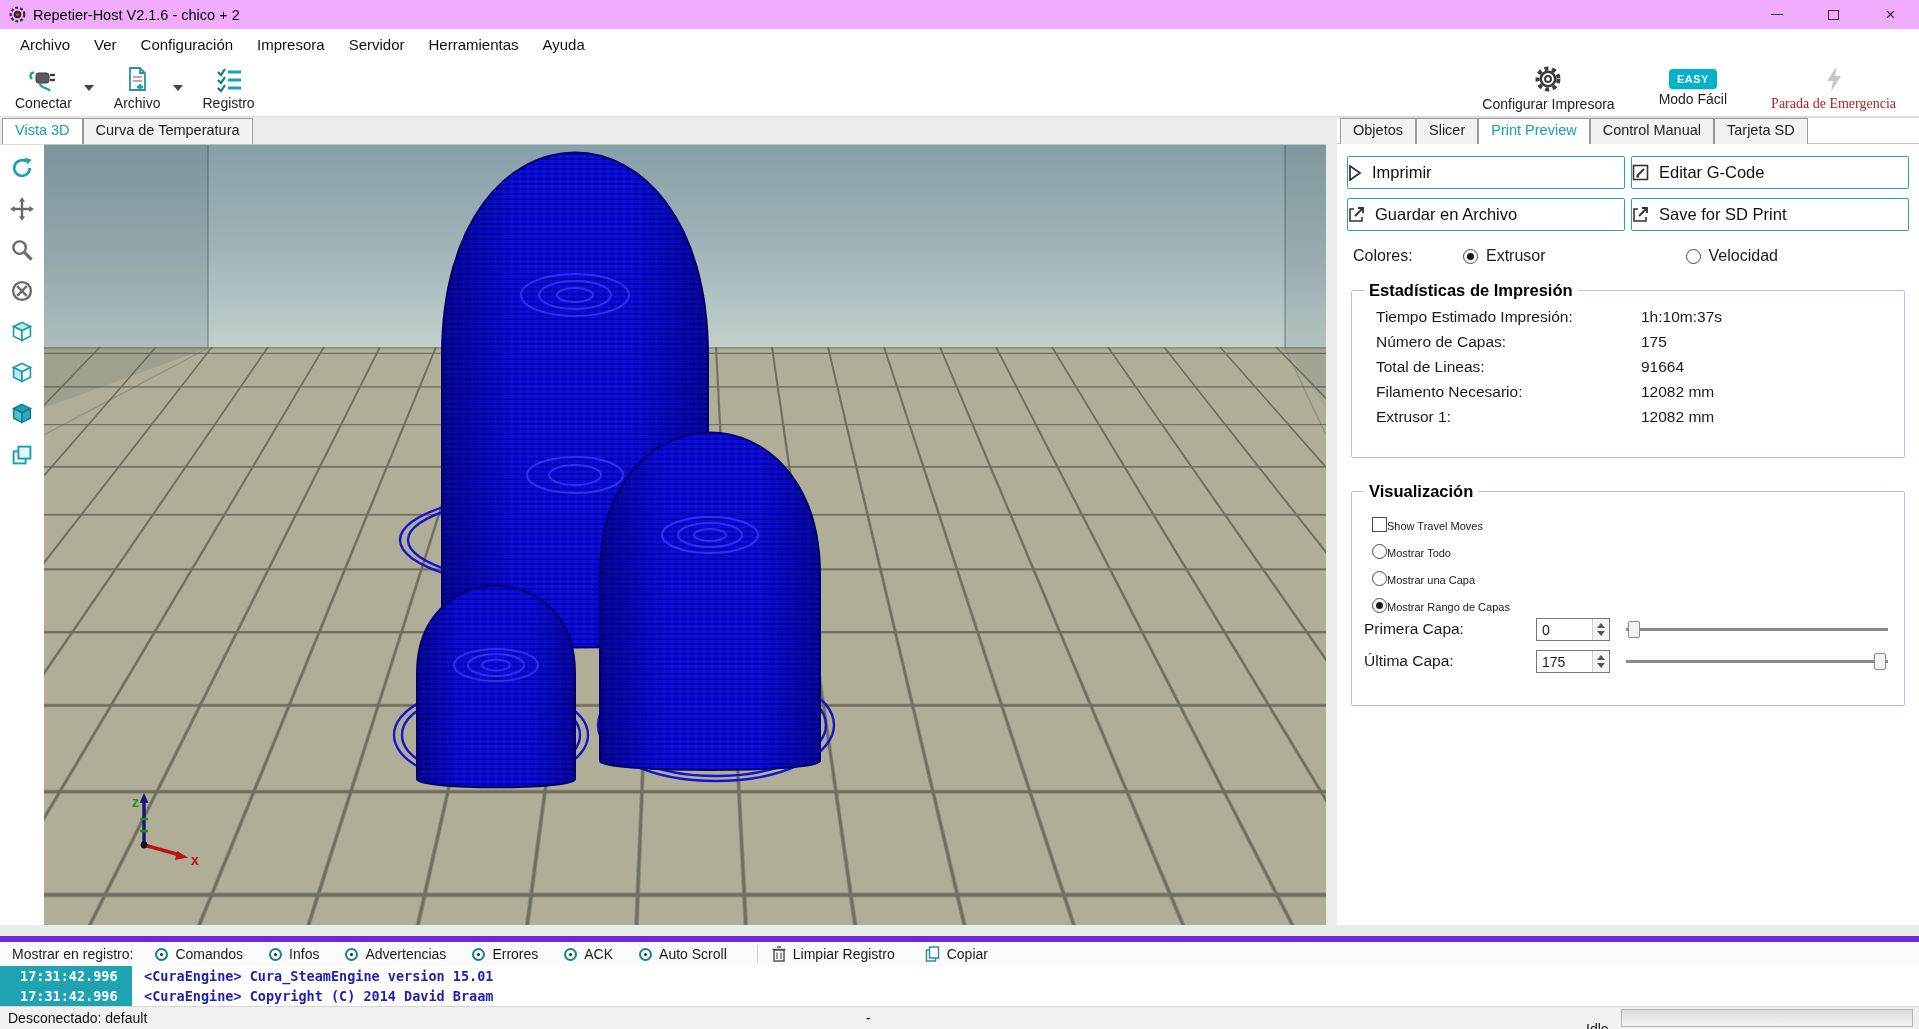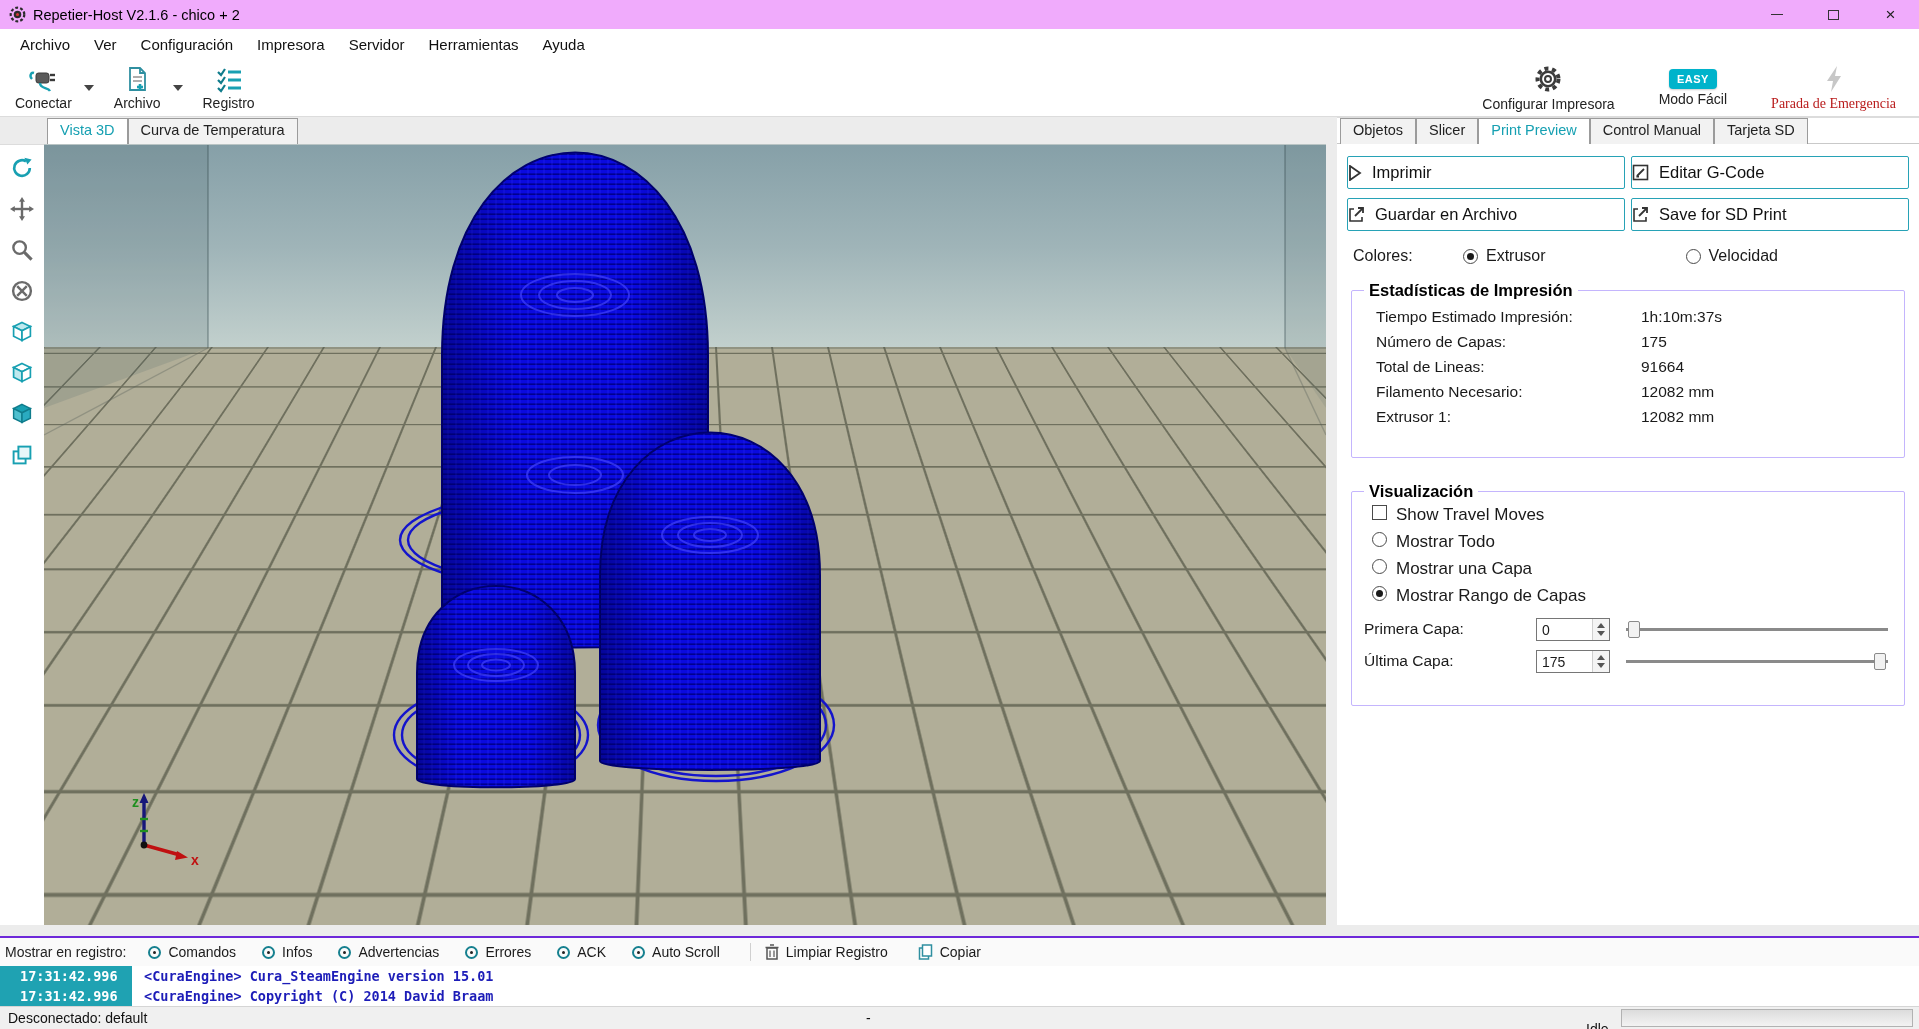--- a/index.html
+++ b/index.html
@@ -23,21 +23,21 @@
   
   .toolbar { position:absolute; top:59px; left:0; right:0; height:58px; background:#ffffff; border-bottom:1px solid #dcdcdc; display:flex; align-items:center; padding:0 14px 0 6px; }
   .tool-btn { display:flex; flex-direction:column; align-items:center; justify-content:center; padding:3px 9px; height:54px; }
   .tool-btn .tb-label { font-size:14px; margin-top:2px; color:#222; white-space:nowrap; }
   .tool-drop { width:16px; height:44px; display:flex; align-items:center; justify-content:center; margin-right:8px; }
   .caret-down { width:0; height:0; border-left:5px solid transparent; border-right:5px solid transparent; border-top:6px solid #444; }
   .toolbar-right { margin-left:auto; display:flex; align-items:flex-end; gap:26px; }
   .tool-btn.disabled .tb-label { color:#b91c1c;font-family:Liberation Serif, serif; }
   .easy-badge { background:#00b3cb; color:#fff; font-size:11px; font-weight:bold; padding:4px 8px; border-radius:4px; letter-spacing:.5px; box-shadow:0 1px 2px rgba(0,0,0,.2); }
   
-  .left-tabs { position:absolute; top:118px; left:2px; height:22px; display:flex; z-index:5;margin-left:45px; }
+  .left-tabs { position:absolute; top:118px; left:2px; height:22px; display:flex; z-index:5; }
   .tab { border:1px solid #9b9b9b; border-bottom:none; background:#f2f2f2; padding:3px 12px 0; font-size:14.5px; height:26px; color:#222; }
   .tab.active { background:#ffffff; color:#16a0b2; }
   
   .side-toolbar { position:absolute; left:0; top:144px; width:44px; height:781px; background:#ffffff; display:flex; flex-direction:column; align-items:center; padding-top:8px; gap:11px; border-top:1px solid #dcdcdc; }
   .side-btn { width:30px; height:30px; display:flex; align-items:center; justify-content:center; }
   
   .viewport { position:absolute; left:44px; top:144px; width:1282px; height:781px; overflow:hidden;
     background:linear-gradient(180deg,#86a0a8 0%, #9fb4b8 13%, #c2d0cd 26%, #d2dbd4 40%, #d8dfd6 100%); border-top:1px solid #b9c4c4; }
   .floor { position:absolute; top:202px; left:-35%; width:170%; height:1300px;
     transform-origin:50% 0; transform:perspective(900px) rotateX(56deg);
@@ -58,33 +58,33 @@
   .colores-row .cr-label { width:110px; }
   .radio-item { display:flex; align-items:center; gap:8px; }
   .radio-item.second { margin-left:140px; }
   .radio { width:15px; height:15px; border:1.4px solid #4a4a4a; border-radius:50%; background:#fff; position:relative; flex:0 0 auto; }
   .radio.checked::after { content:""; position:absolute; left:3px; top:3px; width:7px; height:7px; border-radius:50%; background:#1a1a1a; }
   .checkbox { width:15px; height:15px; border:1.4px solid #4a4a4a; background:#fff; flex:0 0 auto; }
   fieldset { border:1px solid #c4b5fd; border-radius:2px; margin:16px 6px 0; padding:4px 12px 28px; }
   legend { font-weight:bold; font-size:16.5px; padding:0 5px; color:#000; }
   .stat-row { display:flex; font-size:15.5px; height:25px; align-items:center; padding-left:12px; }
   .stat-label { width:265px; }
-  .vis-row { display:flex; align-items:flex-start; gap:9px; height:27px; font-size:17px; padding-left:8px; }
+  .vis-row { display:flex; align-items:flex-end; height:27px; font-size:11px; padding-left:8px; }
   .layer-row { display:flex; align-items:center; height:32px; font-size:15.5px; }
   .layer-label { width:172px; }
   .spin { display:flex; width:74px; height:23px; border:1px solid #767676; background:#fff; }
   .spin-value { flex:1; font-size:14px; padding:3px 0 0 5px; }
   .spin-arrows { width:17px; border-left:1px solid #cfcfcf; display:flex; flex-direction:column; align-items:center; justify-content:center; gap:3px; background:#f4f4f4; }
   .arr-up { width:0; height:0; border-left:4px solid transparent; border-right:4px solid transparent; border-bottom:5px solid #555; }
   .arr-dn { width:0; height:0; border-left:4px solid transparent; border-right:4px solid transparent; border-top:5px solid #555; }
   .slider { position:relative; flex:1; height:24px; margin-left:16px; margin-right:4px; }
   .slider .track { position:absolute; left:0; right:0; top:11px; height:3px; background:#8a8a8a; box-shadow:0 1px 0 #fff; }
   .slider .thumb { position:absolute; top:4px; width:12px; height:17px; background:#f2f2f2; border:1px solid #8a8a8a; border-radius:2px; }
   
-  .log-toolbar { position:absolute; top:936px; left:0; right:0; height:30px; background:#fafafa; border-top:2px solid #6d28d9; display:flex; align-items:center; font-size:14px; padding-left:5px; gap:0; }
+  .log-toolbar { position:absolute; top:936px; left:0; right:0; height:30px; background:#fafafa; border-top:6px solid #6d28d9; display:flex; align-items:center; font-size:14px; padding-left:12px; gap:0; }
   .log-label { margin-right:22px; color:#222; }
   .log-toggle { display:flex; align-items:center; gap:7px; margin-right:26px; }
   .ring { width:13px; height:13px; border:2px solid #16808f; border-radius:50%; position:relative; flex:0 0 auto; }
   .ring::after { content:""; position:absolute; left:3px; top:3px; width:3px; height:3px; border-radius:50%; background:#222; }
   .vsep { width:1px; height:18px; background:#d0d0d0; margin:0 14px 0 4px; }
   .log-action { display:flex; align-items:center; gap:7px; margin-right:30px; }
   
   .log-lines { position:absolute; top:966px; left:0; right:0; height:40px; background:#ffffff; font-family:"DejaVu Sans Mono", monospace; font-size:13.5px; font-weight:bold; overflow:hidden; }
   .log-row { display:flex; height:20px; line-height:20px; }
   .log-time { width:132px; background:#1fa2b2; color:#fff; padding-left:20px; flex:0 0 auto; }

